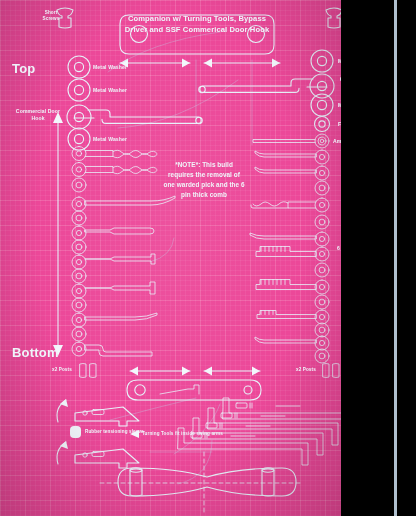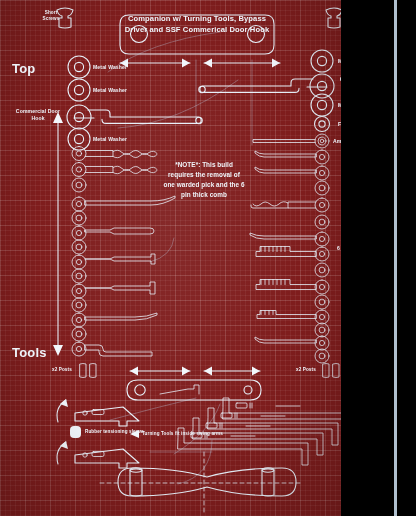--- a/index.html
+++ b/index.html
@@ -2,21 +2,21 @@
 <html><head>
 <meta charset="utf-8">
 <style>
   html,body{margin:0;padding:0;background:#000;}
   body{width:416px;height:516px;overflow:hidden;
        font-family:"Liberation Sans","DejaVu Sans",sans-serif;}
   #stage{position:relative;width:416px;height:516px;background:#000;}
 
   
   #sheet{position:absolute;left:0;top:0;width:341px;height:516px;
-         background:#7f1d1d;overflow:hidden;}
+         background:#ec4899;overflow:hidden;}
   #sheet .grid{position:absolute;inset:0;
        background-image:
          linear-gradient(to right, rgba(255,255,255,.055) 1px, transparent 1px),
          linear-gradient(to bottom, rgba(255,255,255,.055) 1px, transparent 1px),
          linear-gradient(to right, rgba(255,255,255,.10) 1px, transparent 1px),
          linear-gradient(to bottom, rgba(255,255,255,.10) 1px, transparent 1px);
        background-size:5px 5px,5px 5px,25px 25px,25px 25px;}
   #sheet .vign{position:absolute;inset:0;
        background:radial-gradient(ellipse at 50% 45%, rgba(255,255,255,.055) 0%, rgba(0,0,0,0) 55%, rgba(0,0,0,.20) 100%);}
   #edge{position:absolute;left:394px;top:0;width:3px;height:516px;
@@ -385,21 +385,21 @@
       </g>
     </svg>
 
     <div class="vign"></div>
 
     <div class="tx sm" style="left:38px;top:10px;text-align:center;white-space:normal;width:26px;line-height:1.3;">Short Screws</div>
 
     <div class="tx title" style="left:121px;top:14px;">Companion w/ Turning Tools, Bypass Driver and SSF Commerical Door Hook</div>
 
     <div class="tx big" style="left:12px;top:60px;">Top</div>
-    <div class="tx big" style="left:12px;top:344px;">Tools</div>
+    <div class="tx big" style="left:12px;top:344px;">Bottom</div>
 
     <div class="tx" style="left:93px;top:64px;">Metal Washer</div>
     <div class="tx" style="left:93px;top:87px;">Metal Washer</div>
     <div class="tx c" style="left:12px;top:108px;width:52px;line-height:1.4;">Commercial Door Hook</div>
     <div class="tx" style="left:93px;top:136px;">Metal Washer</div>
 
     <div class="tx" style="left:338px;top:58px;">Metal Washer</div>
     <div class="tx c" style="left:334px;top:76px;width:56px;line-height:1.4;">Commercial Door Hook</div>
     <div class="tx" style="left:338px;top:102px;">Metal Washer</div>
     <div class="tx" style="left:338px;top:121px;">Fiber Washer</div>

